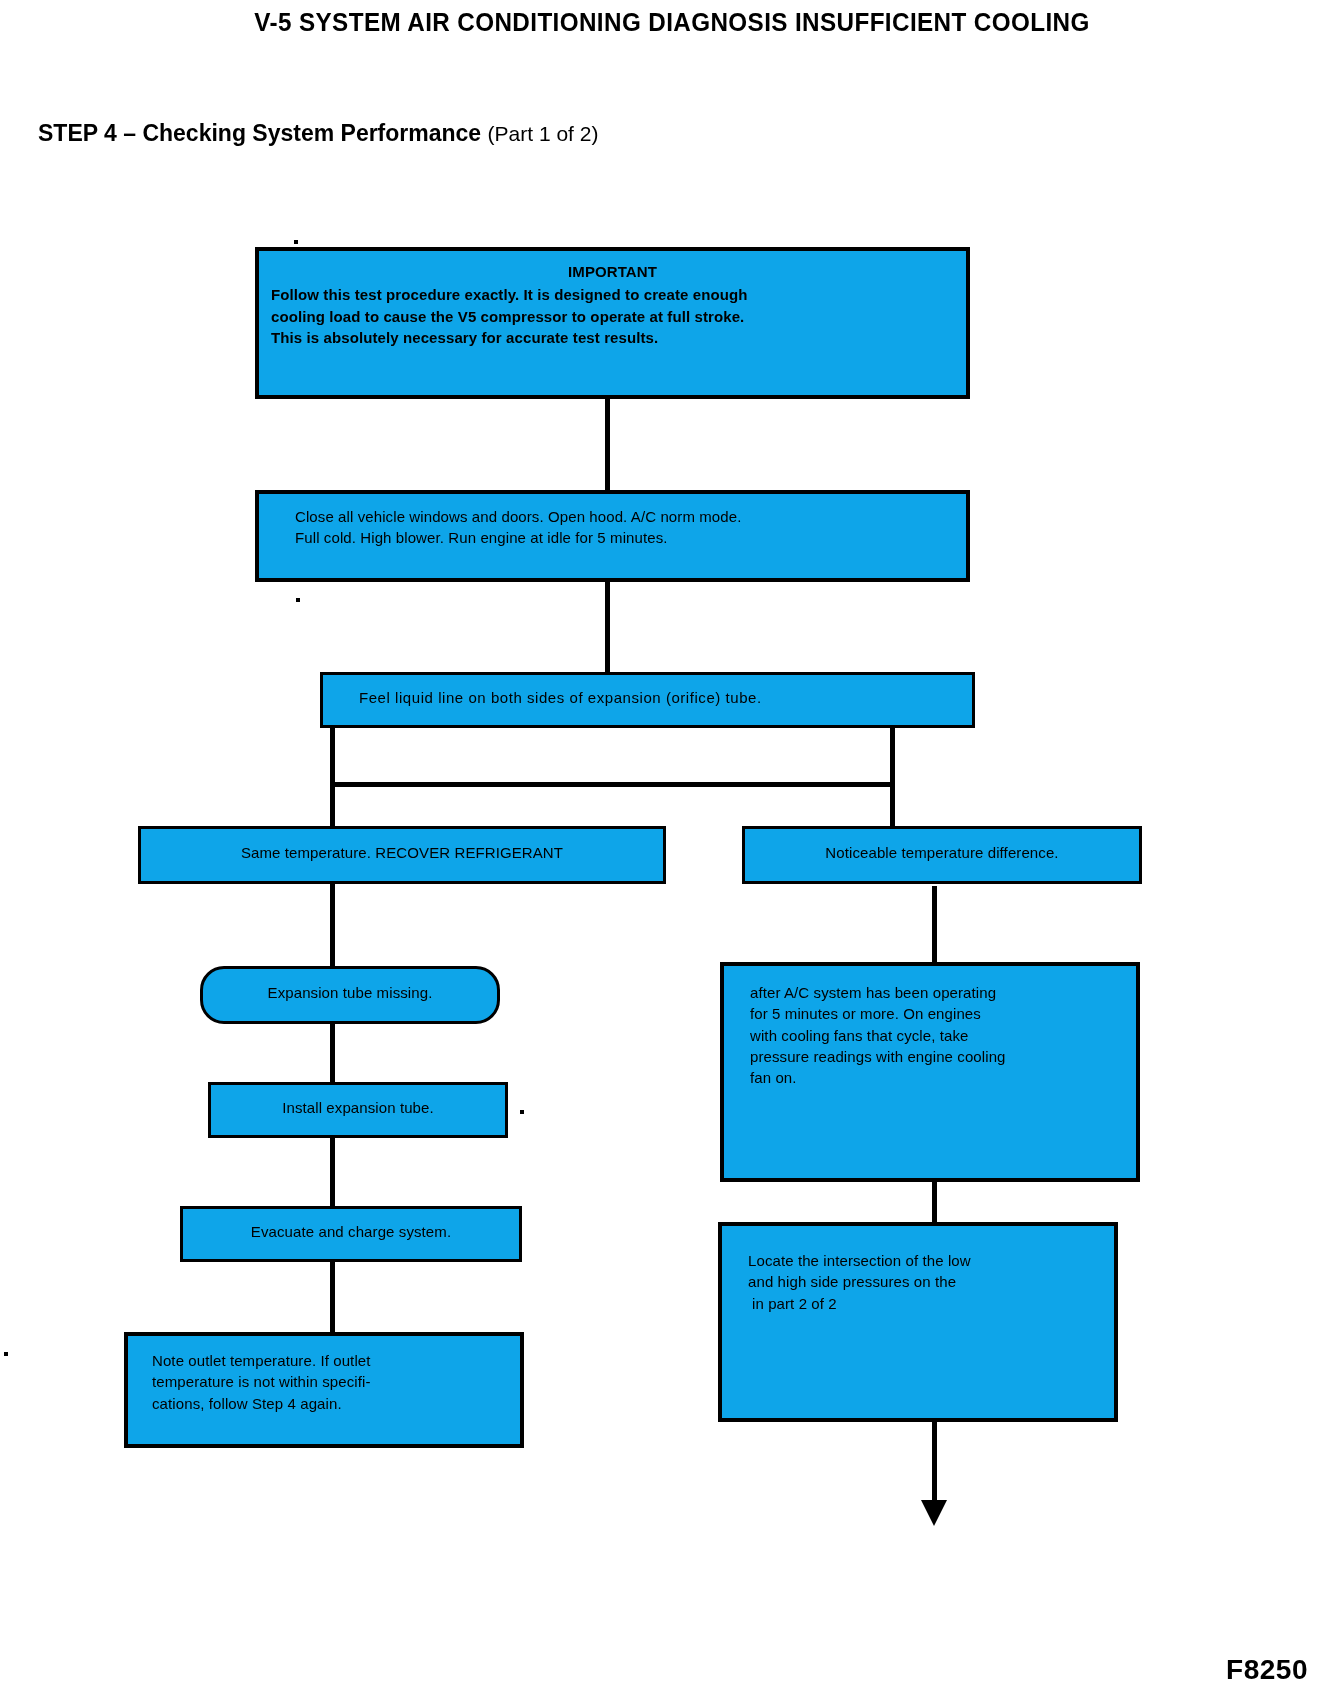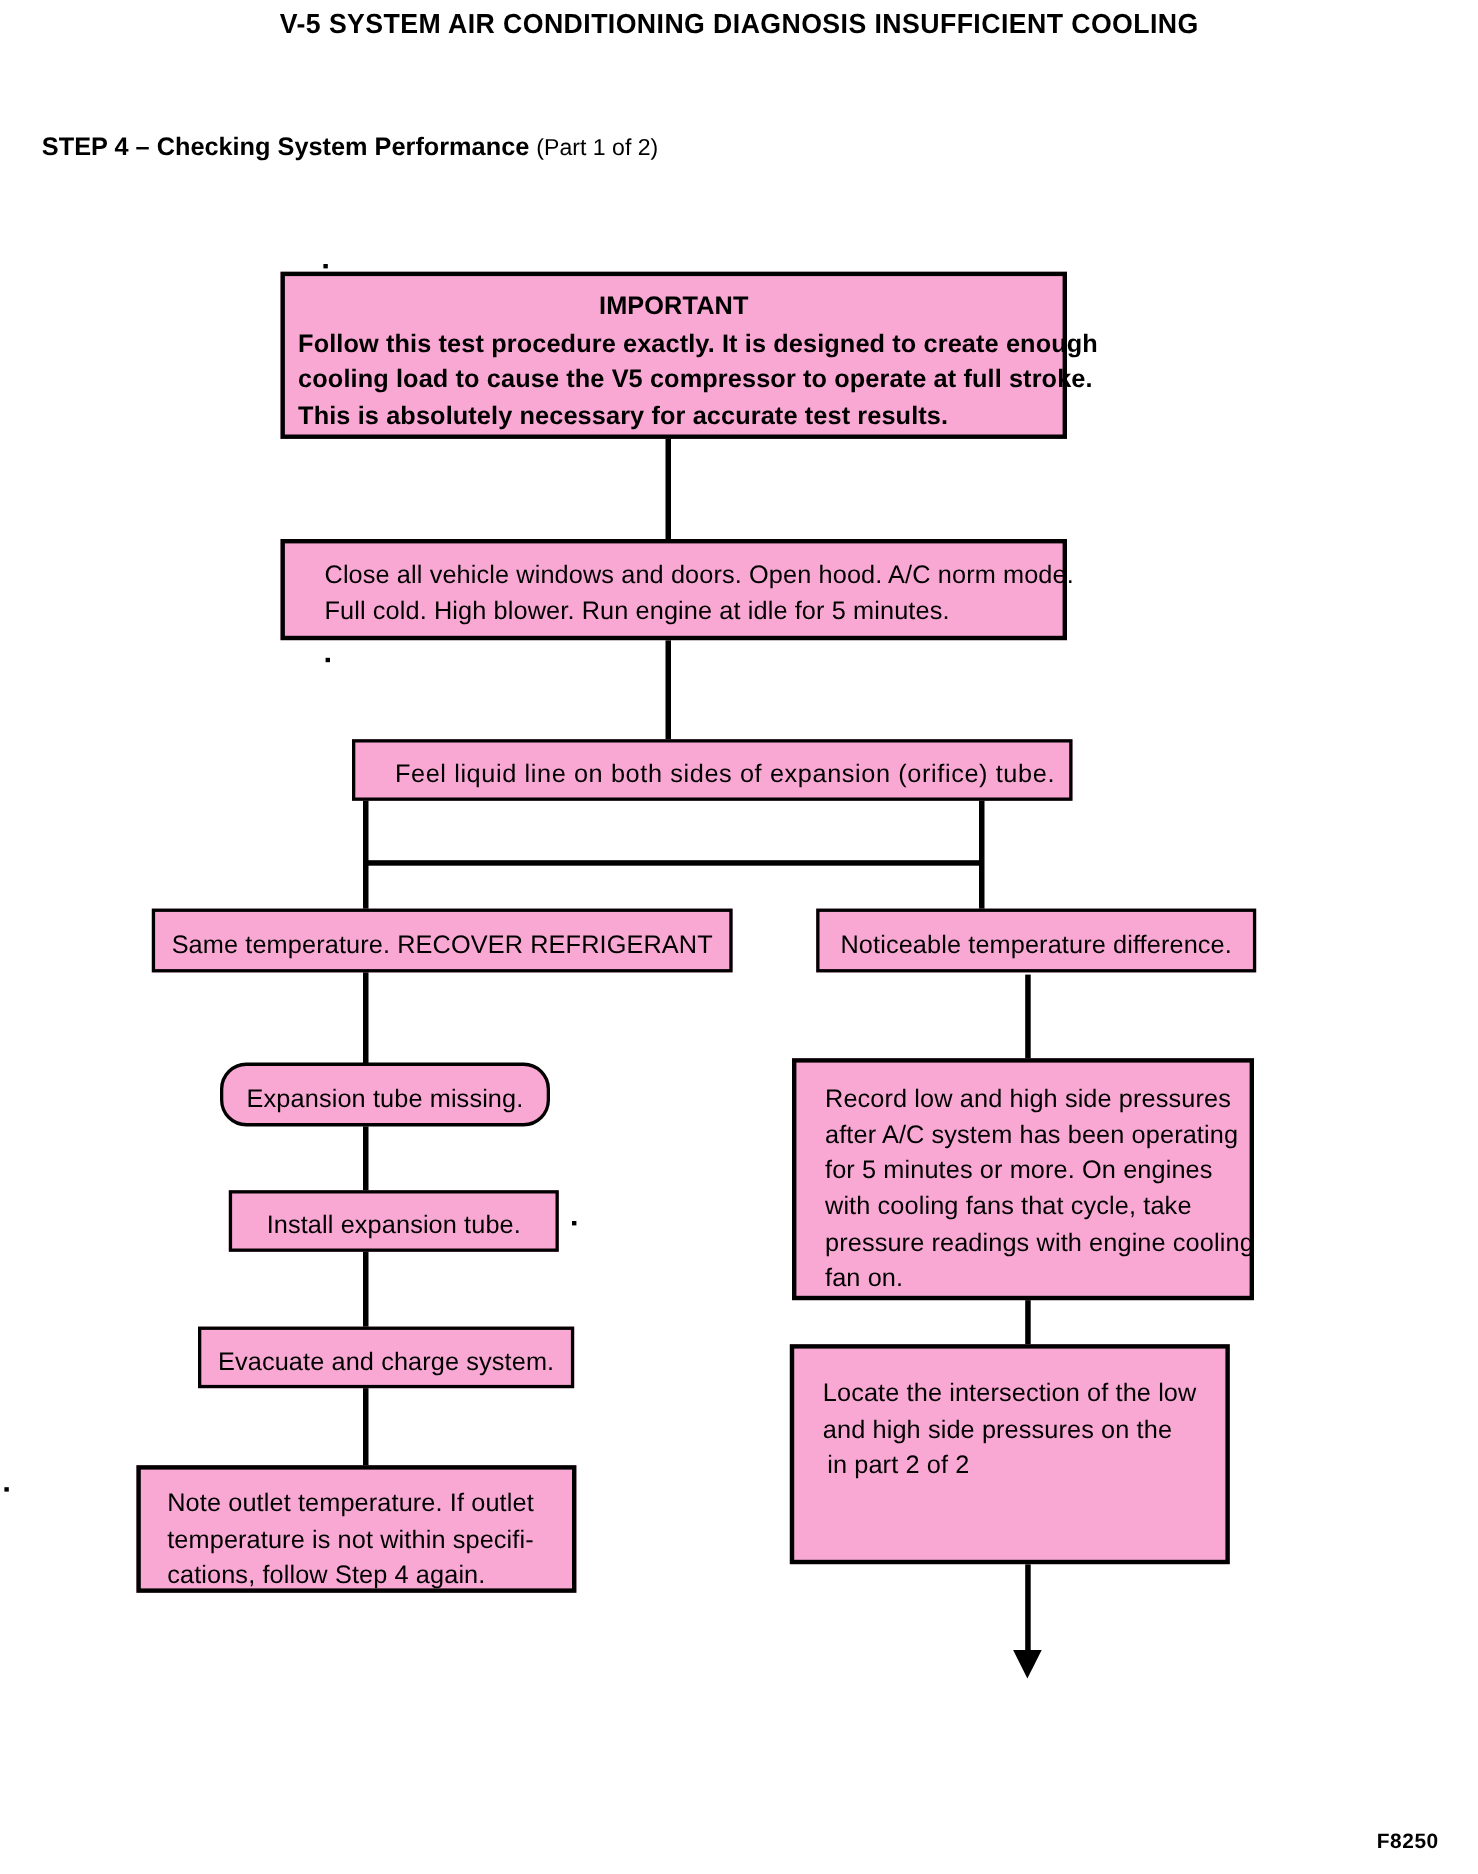--- a/index.html
+++ b/index.html
@@ -43,23 +43,23 @@
   .step-heading .part-of {
     font-weight: normal;
     font-size: 21px;
   }
 
   
   .box {
     position: absolute;
     box-sizing: border-box;
     border: 4px solid #000;
-    background: #f9a8d4;
+    background: #0ea5e9;
     padding: 6px 12px;
-    font-size: 23px;
+    font-size: 15px;
     line-height: 1.42;
     letter-spacing: 0.1px;
     z-index: 3;
   }
   .box.bold {
     font-weight: bold;
   }
   .box .title-line {
     text-align: center;
     font-weight: bold;
@@ -104,21 +104,21 @@
     background: #000;
     width: 4px;
     height: 4px;
     z-index: 1;
   }
 
   .figref {
     position: absolute;
     right: 36px;
     bottom: 18px;
-    font-size: 19px;
+    font-size: 28px;
     font-weight: bold;
     letter-spacing: 0.5px;
     margin-top: 32px;
   }
 </style>
 </head>
 <body>
 
 <div id="page">
 
@@ -189,21 +189,20 @@
     <div class="center">Evacuate and charge system.</div>
   </div>
 
   <div class="box" style="left:124px; top:1332px; width:400px; height:116px; padding-top:14px; padding-left:24px;">
     <div class="line">Note outlet temperature. If outlet</div>
     <div class="line">temperature is not within specifi-</div>
     <div class="line">cations, follow Step 4 again.</div>
   </div>
 
   <div class="box" style="left:720px; top:962px; width:420px; height:220px; padding-top:16px; padding-left:26px;">
-    <div class="line">Record low and high side pressures</div>
     <div class="line">after A/C system has been operating</div>
     <div class="line">for 5 minutes or more. On engines</div>
     <div class="line">with cooling fans that cycle, take</div>
     <div class="line">pressure readings with engine cooling</div>
     <div class="line">fan on.</div>
   </div>
 
   <div class="box" style="left:718px; top:1222px; width:400px; height:200px; padding-top:24px; padding-left:26px;">
     <div class="line">Locate the intersection of the low</div>
     <div class="line">and high side pressures on the</div>

